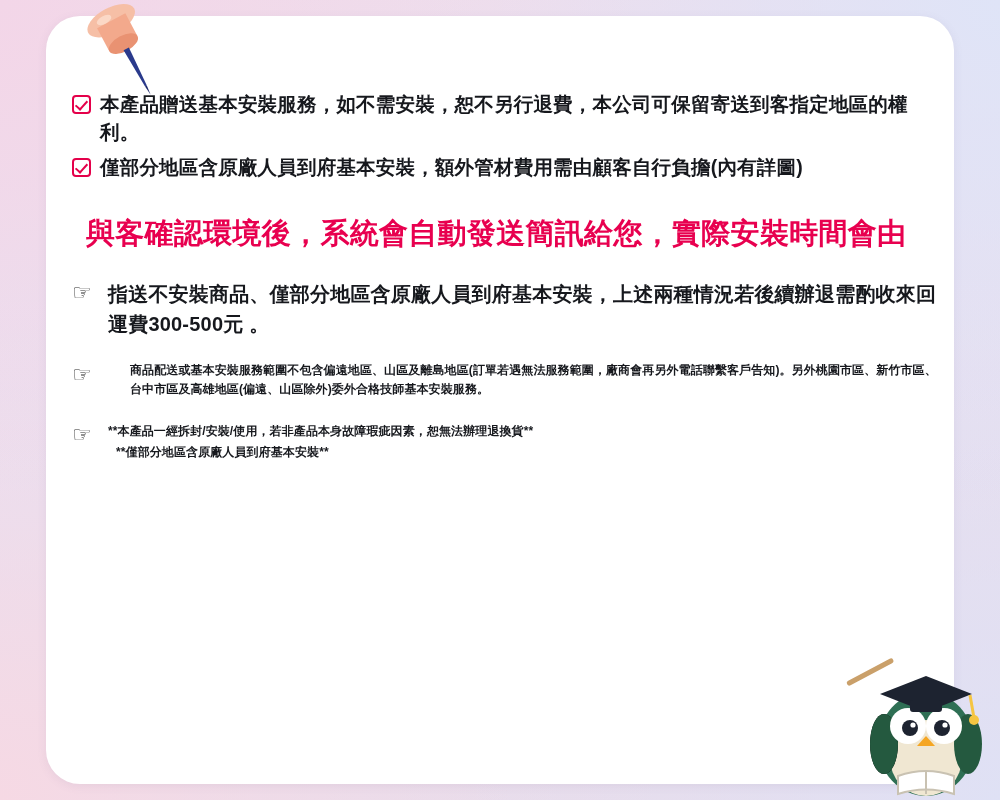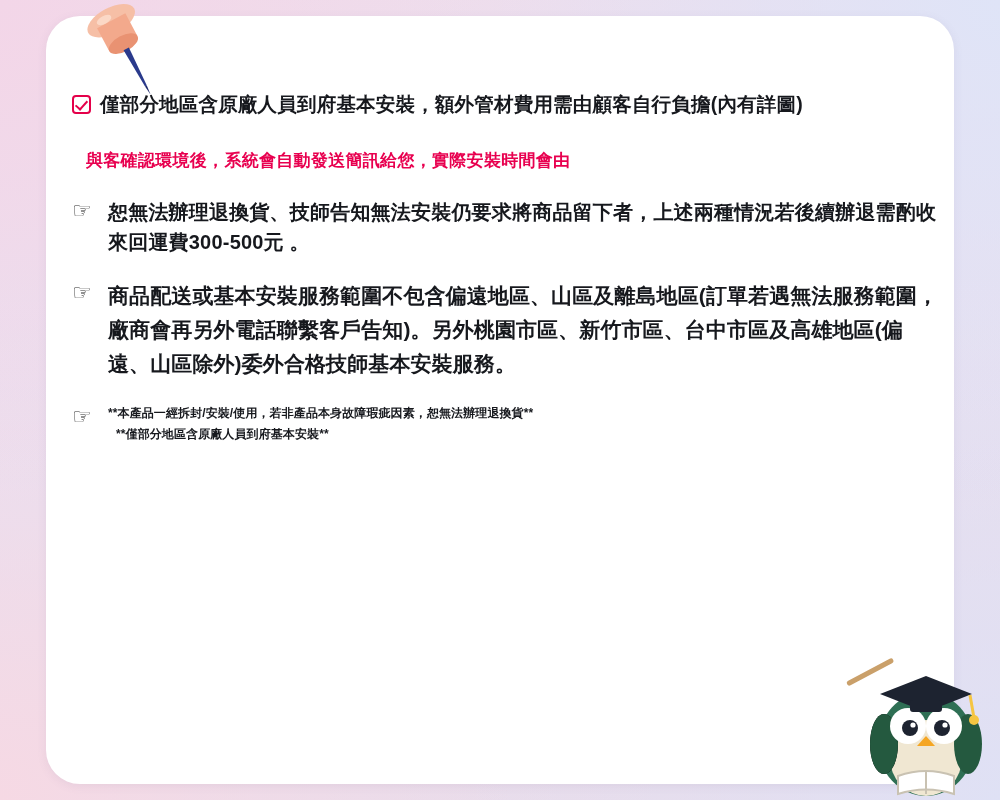--- a/index.html
+++ b/index.html
@@ -67,21 +67,21 @@
     letter-spacing: 0.2px;
     max-width: 830px;
   }
 
   
   .redblock {
     margin-top: 30px;
     margin-left: 14px;
     color: #e8004f;
     font-weight: bold;
-    font-size: 17px;
+    font-size: 29px;
     line-height: 1.58;
     letter-spacing: 0.3px;
     max-width: 850px;
   }
 
   
   .note {
     display: flex;
     align-items: flex-start;
     margin-top: 22px;
@@ -97,25 +97,26 @@
   }
   .note-body { max-width: 830px; }
   .note-big {
     font-size: 20px;
     font-weight: bold;
     color: #16181d;
     line-height: 1.5;
     letter-spacing: 0.2px;
   }
   .note-small {
-    font-size: 21px;
+    font-size: 12px;
     font-weight: bold;
     color: #16181d;
     line-height: 1.62;
     letter-spacing: 0.1px;
+    margin-left: 22px;
   }
   .stars {
     font-size: 12px;
     font-weight: bold;
     color: #16181d;
     line-height: 1.7;
     margin-left: 38px;
     letter-spacing: 0.1px;
   }
 
@@ -138,34 +139,38 @@
       <rect x="44" y="22" width="32" height="26" fill="#f3a98c"></rect>
       <ellipse cx="60" cy="48" rx="16" ry="8" fill="#e99272"></ellipse>
       <path d="M57 54 L63 54 L61 96 L59 96 Z" fill="#2a3a8c"></path>
       <path d="M59 96 L61 96 L60 106 Z" fill="#1e2a6b"></path>
       <ellipse cx="54" cy="18" rx="8" ry="4" fill="#fcdccb" opacity="0.85"></ellipse>
     </g>
   </svg>
 
   <div class="content">
 
+    <div class="checkline">
+      <span class="checkbox"></span>
+      <span class="checktext">本產品贈送基本安裝服務，如不需安裝，恕不另行退費，本公司可保留寄送到客指定地區的權利。</span>
+    </div>
 
     <div class="checkline">
       <span class="checkbox"></span>
       <span class="checktext">僅部分地區含原廠人員到府基本安裝，額外管材費用需由顧客自行負擔(內有詳圖)</span>
     </div>
 
     <div class="redblock">
       <div>與客確認環境後，系統會自動發送簡訊給您，實際安裝時間會由</div>
     </div>
 
     <div class="note">
       <span class="hand">☞</span>
       <div class="note-body">
-        <div class="note-big">恕無法辦理退換貨、技師告知無法安裝仍要求將商品留下者，上述兩種情況若後續辦退需酌收來回運費300-500元 。</div>
+        <div class="note-big">指送不安裝商品、僅部分地區含原廠人員到府基本安裝，上述兩種情況若後續辦退需酌收來回運費300-500元 。</div>
       </div>
     </div>
 
     <div class="note">
       <span class="hand">☞</span>
       <div class="note-body">
         <div class="note-small">商品配送或基本安裝服務範圍不包含偏遠地區、山區及離島地區(訂單若遇無法服務範圍，廠商會再另外電話聯繫客戶告知)。另外桃園市區、新竹市區、台中市區及高雄地區(偏遠、山區除外)委外合格技師基本安裝服務。</div>
       </div>
     </div>
 

